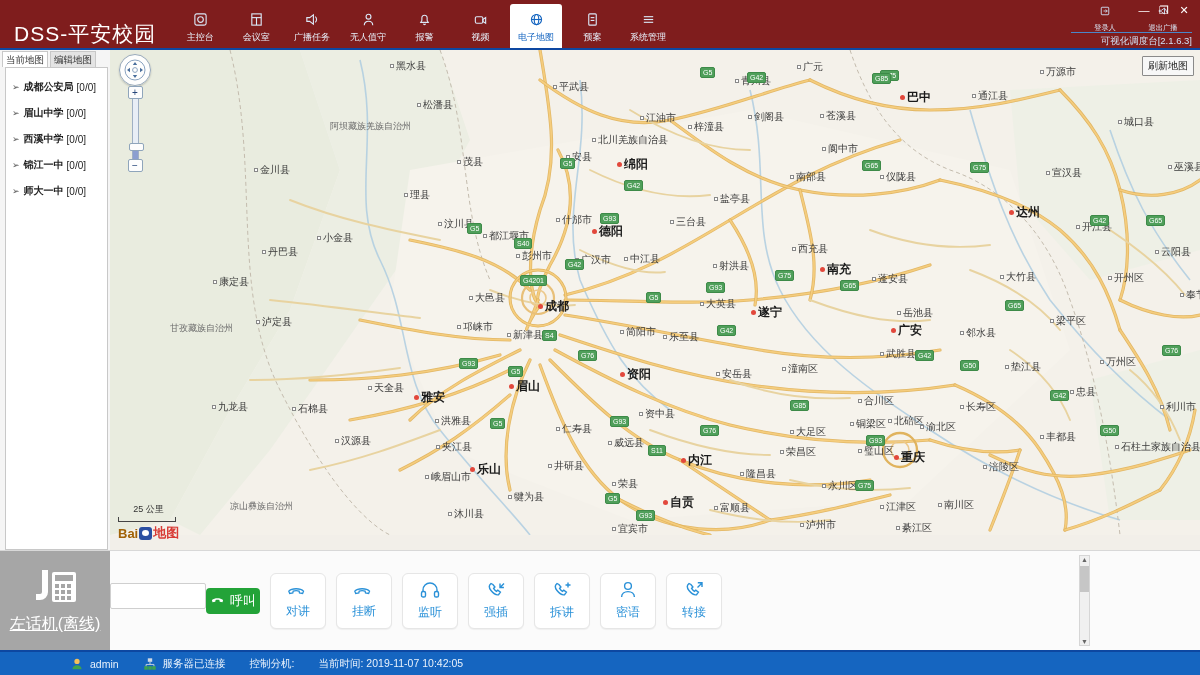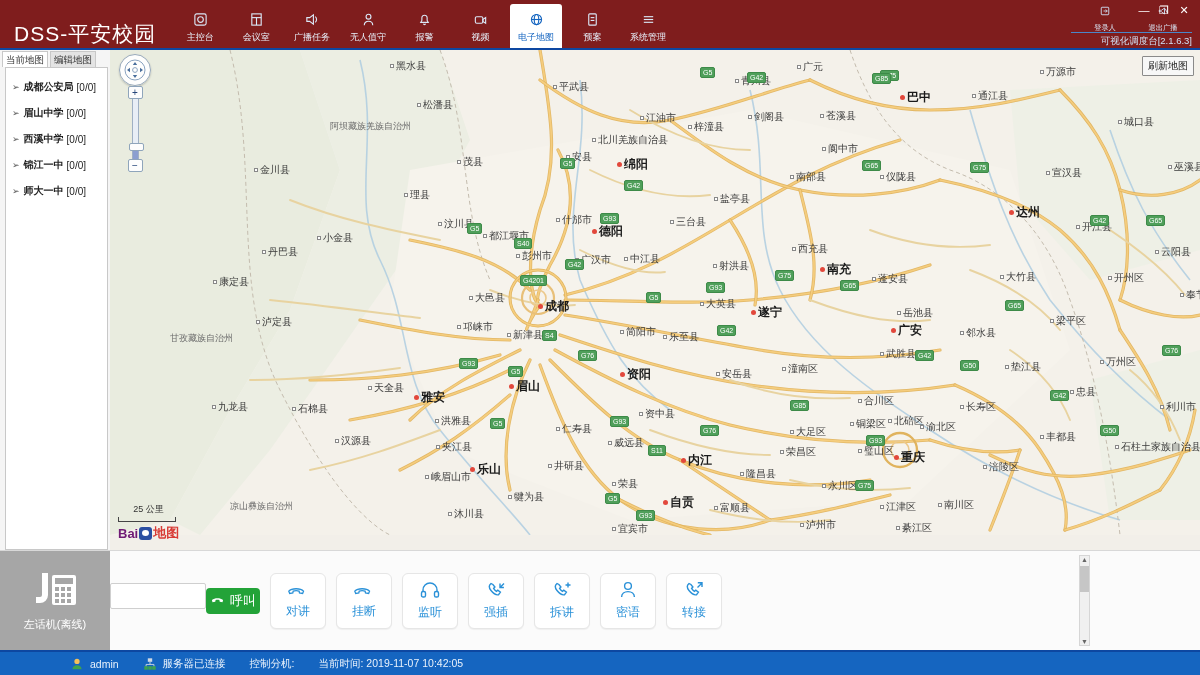--- a/index.html
+++ b/index.html
@@ -112,21 +112,21 @@
   .zthumb {
     position: absolute; left: -4px; bottom: 8px; width: 15px; height: 8px;
     background: #fdfdfd; border: 1px solid #8fa5bb; border-radius: 2px; cursor: pointer;
   }
   .zfill { position:absolute; left:0; right:0; bottom:0; height: 12px; background:#8b9fd0; }
 
   .map-logo { position: absolute; left: 8px; bottom: 8px; z-index: 40; }
   .scalebar { font-size: 9px; color: #333; text-align: center; margin-bottom: 1px; }
   .scaleline { height: 5px; border: 1px solid #444; border-top: none; width: 58px; }
   .bd-logo { display: flex; align-items: center; font-size: 13px; font-weight: bold; margin-top: 2px; }
-  .bd-b { color: #701a75; } .bd-d { color: #d83b35; }
+  .bd-b { color: #a16207; } .bd-d { color: #d83b35; }
   .bd-paw { width: 13px; height: 13px; background: #2a4fa2; border-radius: 3px; margin: 0 1px;
             display:inline-block; position: relative; }
   .bd-paw::after{content:"";position:absolute;left:3px;top:3px;width:7px;height:6px;background:#fff;border-radius:50%;}
 
   .map-city { position: absolute; font-size: 10px; color: #3a3a3a; white-space: nowrap; }
   .map-city.major { font-size: 12px; color: #1a1a1a; font-weight: bold; }
   .map-city .dot { display:inline-block; width:5px; height:5px; background:#e2483c; border-radius:50%;
                    margin-right: 2px; vertical-align: middle; }
   .map-city.small .sq { display:inline-block; width:4px; height:4px; border:1px solid #888; background:#fff;
                         margin-right: 2px; vertical-align: middle; }
@@ -139,21 +139,21 @@
   
   .phone-bar {
     height: 100px; flex: 0 0 100px; background: #fbfbfb; display: flex;
     align-items: stretch; border-top: 1px solid #d8d8d8; position: relative;
   }
   .phone-box {
     width: 110px; background: #a6a6a6; display: flex; flex-direction: column;
     align-items: center; justify-content: center; color: #ffffff; flex: 0 0 110px;
   }
   .phone-box.right { background: #fbfbfb; color: #777; }
-  .phone-box .pb-label { font-size: 11px; margin-top: 4px; }
+  .phone-box .pb-label { font-size: 16px; margin-top: 4px; text-decoration: underline; }
   .call-area { width: 150px; display: flex; flex-direction: row; align-items: center;
                justify-content: center; flex: 0 0 150px; }
   .call-input {
     width: 96px; height: 26px; border: 1px solid #cfcfcf; background: #fff;
     margin-bottom: 10px; font-size: 12px; padding: 0 5px; outline: none; border-radius: 2px;
   }
   .call-btn {
     background: #23a338; color: #fff; border: none; border-radius: 4px;
     width: 74px; height: 26px; font-size: 13px; cursor: pointer;
     display: flex; align-items: center; justify-content: center; gap: 5px;
@@ -559,21 +559,21 @@
           <div class="map-city small" style="left: 960px; top: 335px;"><span class="sq"></span><span>忠县</span></div>
           <div class="map-city small" style="left: 930px; top: 380px;"><span class="sq"></span><span>丰都县</span></div>
           <div class="map-city small" style="left: 1005px; top: 390px;"><span class="sq"></span><span>石柱土家族自治县</span></div>
           <div class="map-city small" style="left: 990px; top: 305px;"><span class="sq"></span><span>万州区</span></div>
           <div class="map-city small" style="left: 1045px; top: 195px;"><span class="sq"></span><span>云阳县</span></div>
           <div class="map-city small" style="left: 998px; top: 221px;"><span class="sq"></span><span>开州区</span></div>
           <div class="map-city small" style="left: 1008px; top: 65px;"><span class="sq"></span><span>城口县</span></div>
           <div class="map-city small" style="left: 1058px; top: 110px;"><span class="sq"></span><span>巫溪县</span></div>
           <div class="map-city small" style="left: 1070px; top: 238px;"><span class="sq"></span><span>奉节县</span></div>
           <div class="map-city small" style="left: 1050px; top: 350px;"><span class="sq"></span><span>利川市</span></div>
-          <div class="region-label" style="left: 60px; top: 272px; margin-top: 10px;">甘孜藏族自治州</div>
+          <div class="region-label" style="left: 60px; top: 272px;">甘孜藏族自治州</div>
           <div class="region-label" style="left: 220px; top: 70px;">阿坝藏族羌族自治州</div>
           <div class="region-label" style="left: 120px; top: 450px;">凉山彝族自治州</div>
           <div class="hwy-badge" style="left: 450px; top: 108px;">G5</div>
           <div class="hwy-badge" style="left: 637px; top: 22px;">G42</div>
           <div class="hwy-badge" style="left: 590px; top: 17px;">G5</div>
           <div class="hwy-badge" style="left: 770px; top: 20px;">G75</div>
           <div class="hwy-badge" style="left: 762px; top: 23px;">G85</div>
           <div class="hwy-badge" style="left: 752px; top: 110px;">G65</div>
           <div class="hwy-badge" style="left: 860px; top: 112px;">G75</div>
           <div class="hwy-badge" style="left: 980px; top: 165px;">G42</div>

